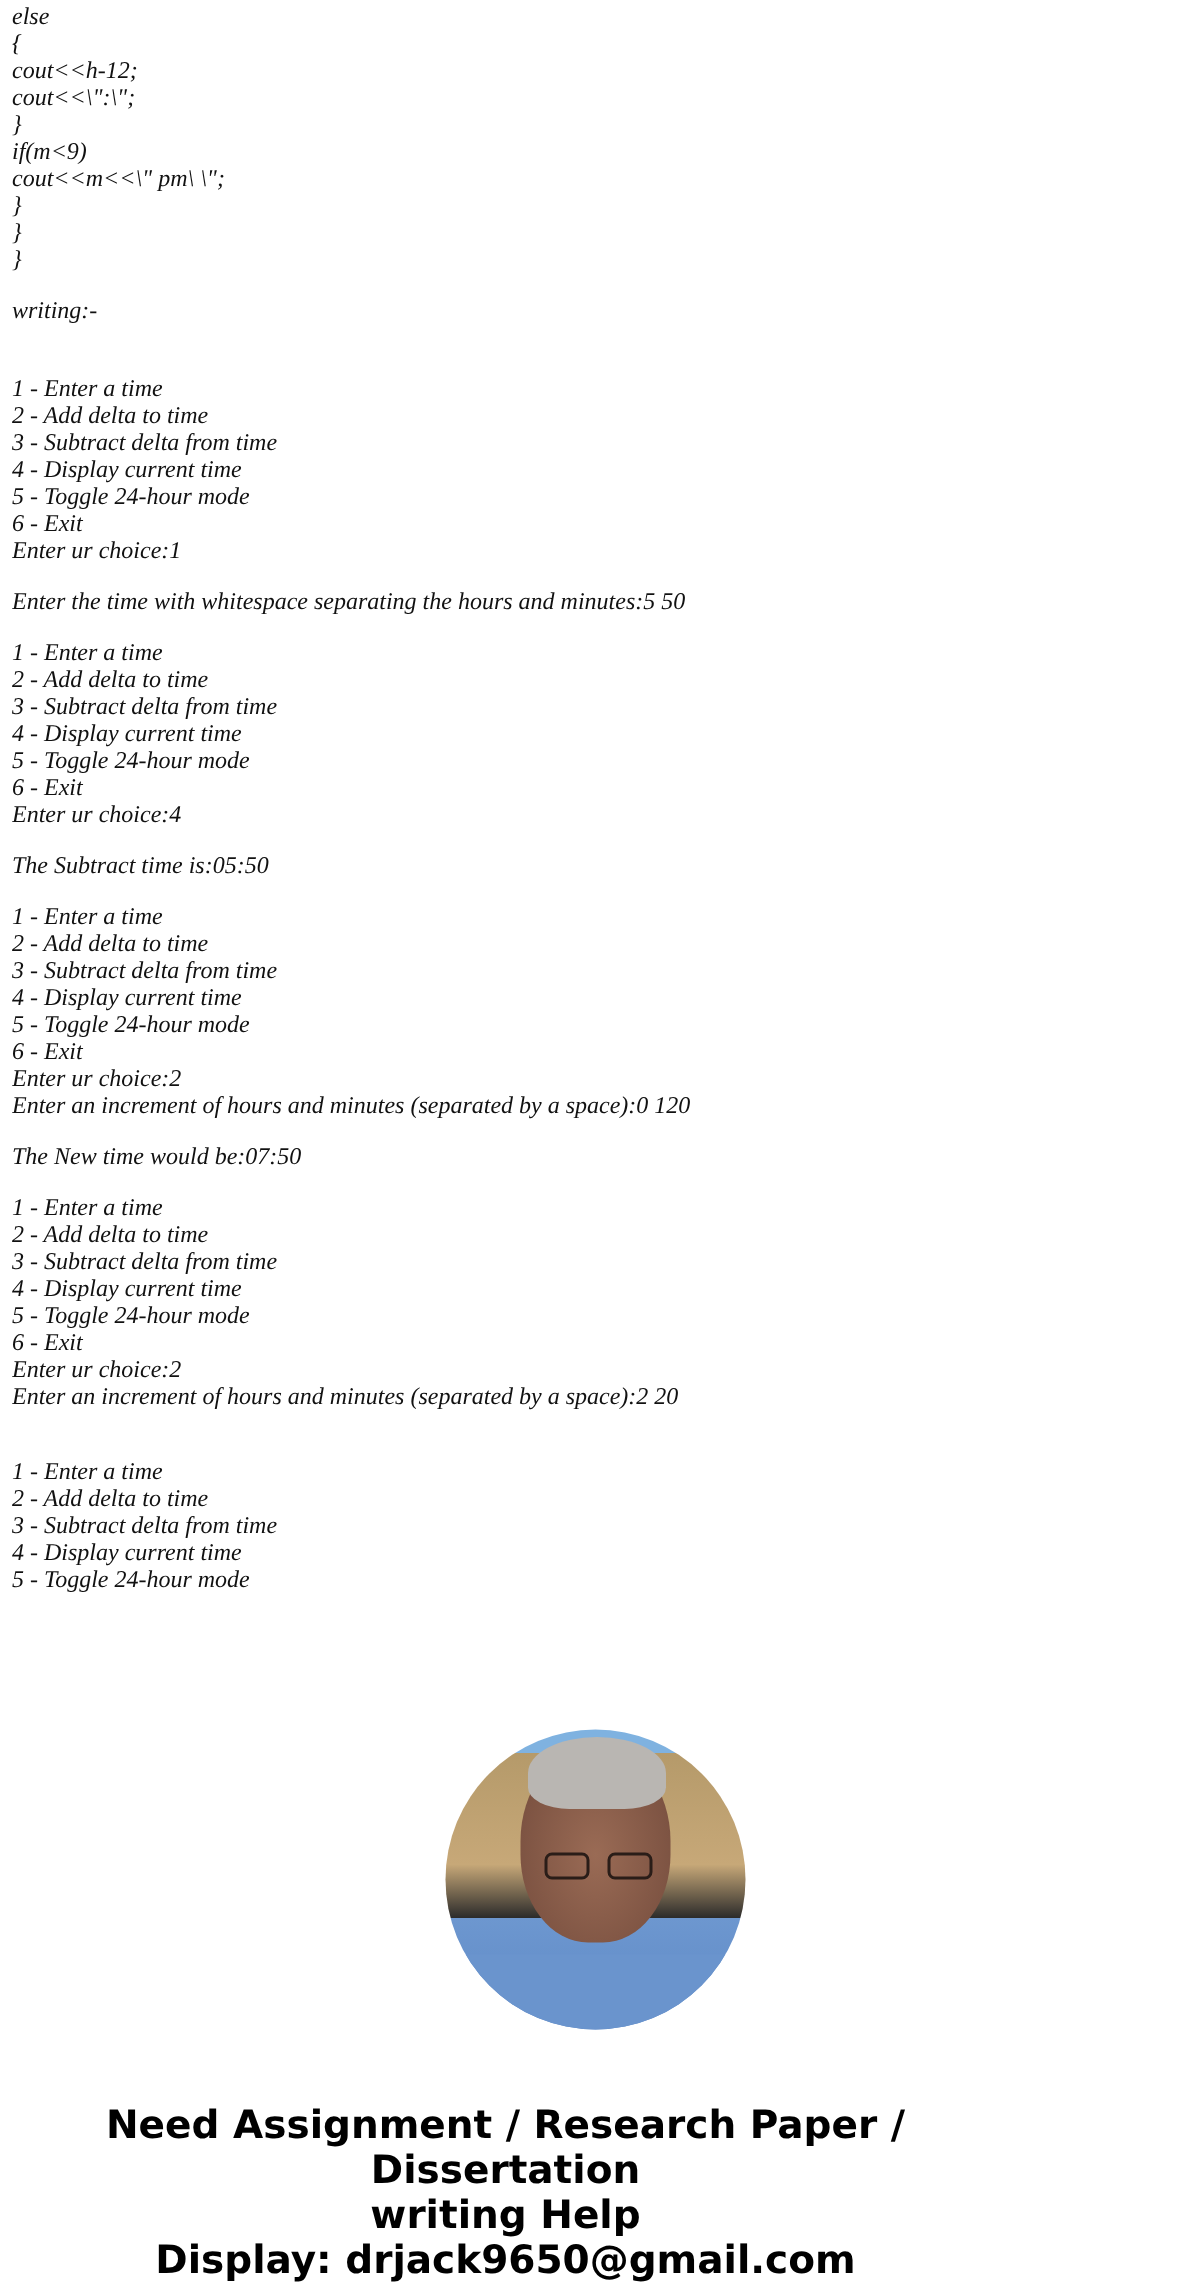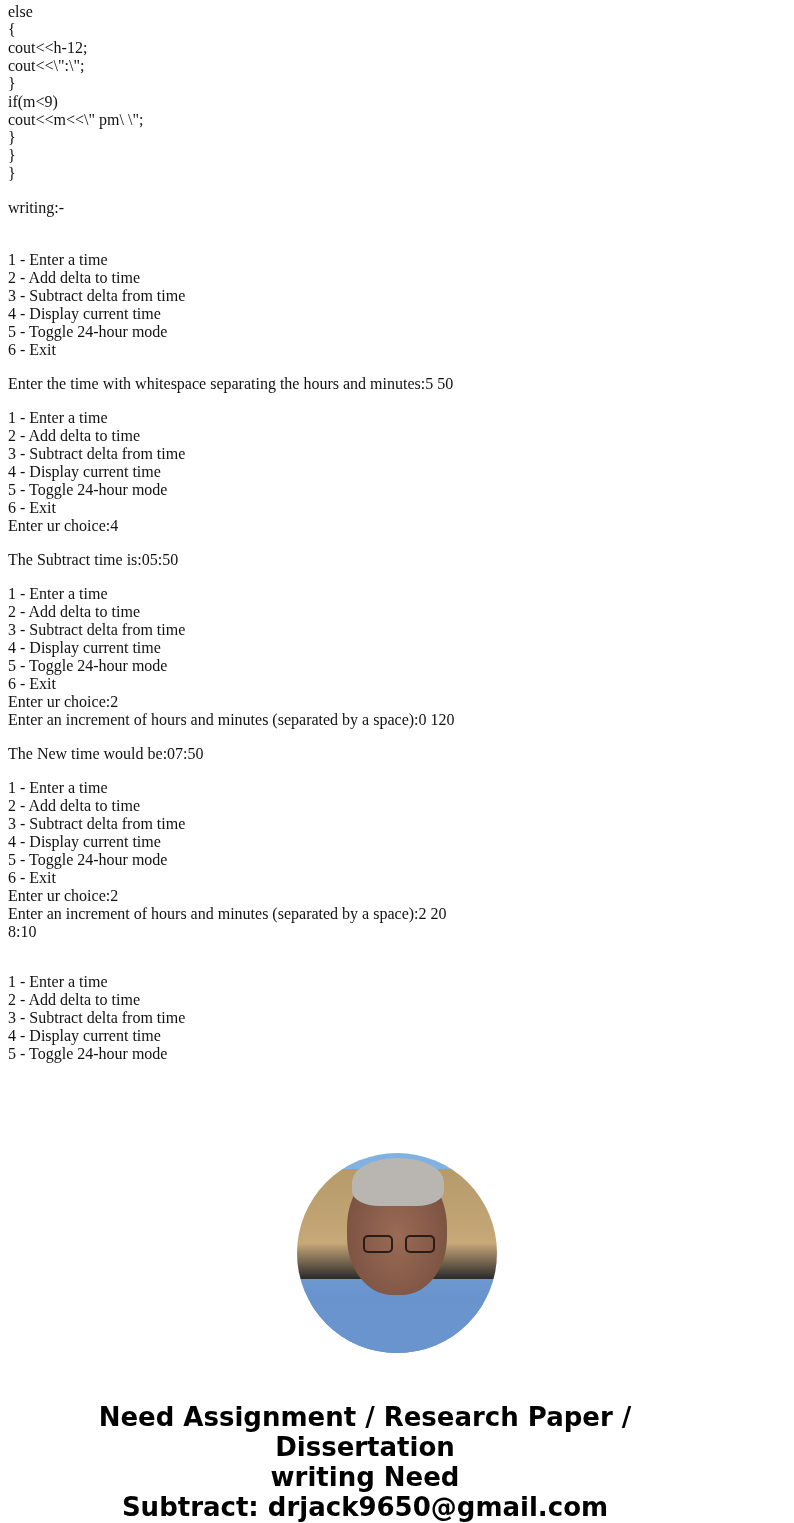--- a/index.html
+++ b/index.html
@@ -3,21 +3,21 @@
 <meta charset="utf-8">
 <style>
   html, body { margin: 0; padding: 0; background: #ffffff; }
   body { width: 794px; height: 1523px; position: relative; overflow: hidden; }
   .content {
     position: absolute; left: 8px; top: -15px; width: 780px; height: 1137px;
     overflow: hidden;
     font-family: "Liberation Serif", "DejaVu Serif", serif;
     font-size: 16px; line-height: 18px; color: #111;
   }
-  .line { white-space: pre; height: 18px; }
+  .line { white-space: pre; height: 18px; font-style: italic; }
   .gap { height: 16px; }
   .gap-lg { height: 34px; }
   .avatar-wrap {
     position: absolute; left: 297px; top: 1153px; width: 200px; height: 200px;
     border-radius: 50%; overflow: hidden;
     background: linear-gradient(180deg, #7fb2e0 0%, #7fb2e0 8%, #b59a6a 8%, #c7a878 45%, #2a2a2a 63%, #6d97cf 63%, #5d88c6 100%);
   }
   .avatar-face {
     position: absolute; left: 50px; top: 12px; width: 100px; height: 130px;
     border-radius: 48% 48% 45% 45%;
@@ -37,21 +37,21 @@
   }
   .avatar-glasses .l { left: 0; }
   .avatar-glasses .r { right: 0; }
   .avatar-shirt {
     position: absolute; left: 0; top: 150px; width: 200px; height: 60px;
     background: #6a94cd;
   }
   .footer {
     position: absolute; left: 0; top: 1402px; width: 674px; text-align: center;
     font-family: "DejaVu Sans", sans-serif; font-weight: bold;
-    font-size: 26px; line-height: 30px; color: #000; padding-left: 28px;
+    font-size: 26px; line-height: 30px; color: #000;
   }
 </style>
 </head>
 <body>
 
 <div class="content">
   <div class="line"> </div>
   <div class="line">else</div>
   <div class="line">{</div>
   <div class="line">cout&lt;&lt;h-12;</div>
@@ -67,20 +67,21 @@
   <div class="gap-lg"></div>
 
   <div>
     <div class="line">1 - Enter a time</div>
     <div class="line">2 - Add delta to time</div>
     <div class="line">3 - Subtract delta from time</div>
     <div class="line">4 - Display current time</div>
     <div class="line">5 - Toggle 24-hour mode</div>
     <div class="line">6 - Exit</div>
   </div>
+  <div class="line">Enter ur choice:1</div>
   <div class="gap"></div>
   <div class="line">Enter the time with whitespace separating the hours and minutes:5 50</div>
   <div class="gap"></div>
 
   <div>
     <div class="line">1 - Enter a time</div>
     <div class="line">2 - Add delta to time</div>
     <div class="line">3 - Subtract delta from time</div>
     <div class="line">4 - Display current time</div>
     <div class="line">5 - Toggle 24-hour mode</div>
@@ -108,21 +109,20 @@
   <div>
     <div class="line">1 - Enter a time</div>
     <div class="line">2 - Add delta to time</div>
     <div class="line">3 - Subtract delta from time</div>
     <div class="line">4 - Display current time</div>
     <div class="line">5 - Toggle 24-hour mode</div>
     <div class="line">6 - Exit</div>
   </div>
   <div class="line">Enter ur choice:2</div>
   <div class="line">Enter an increment of hours and minutes (separated by a space):2 20</div>
-  <div class="line">8:10</div>
   <div class="gap"></div>
   <div class="gap"></div>
 
   <div>
     <div class="line">1 - Enter a time</div>
     <div class="line">2 - Add delta to time</div>
     <div class="line">3 - Subtract delta from time</div>
     <div class="line">4 - Display current time</div>
     <div class="line">5 - Toggle 24-hour mode</div>
   </div>
@@ -133,15 +133,15 @@
   <div class="avatar-face"></div>
   <div class="avatar-hair"></div>
   <div class="avatar-glasses">
     <span class="l"></span>
       <span class="r"></span>
   </div>
 </div>
 
 <div class="footer">
   <div>Need Assignment / Research Paper / Dissertation</div>
-  <div>writing Need</div>
-  <div>Subtract: drjack9650@gmail.com</div>
+  <div>writing Help</div>
+  <div>Display: drjack9650@gmail.com</div>
 </div>
 
 </body></html>

